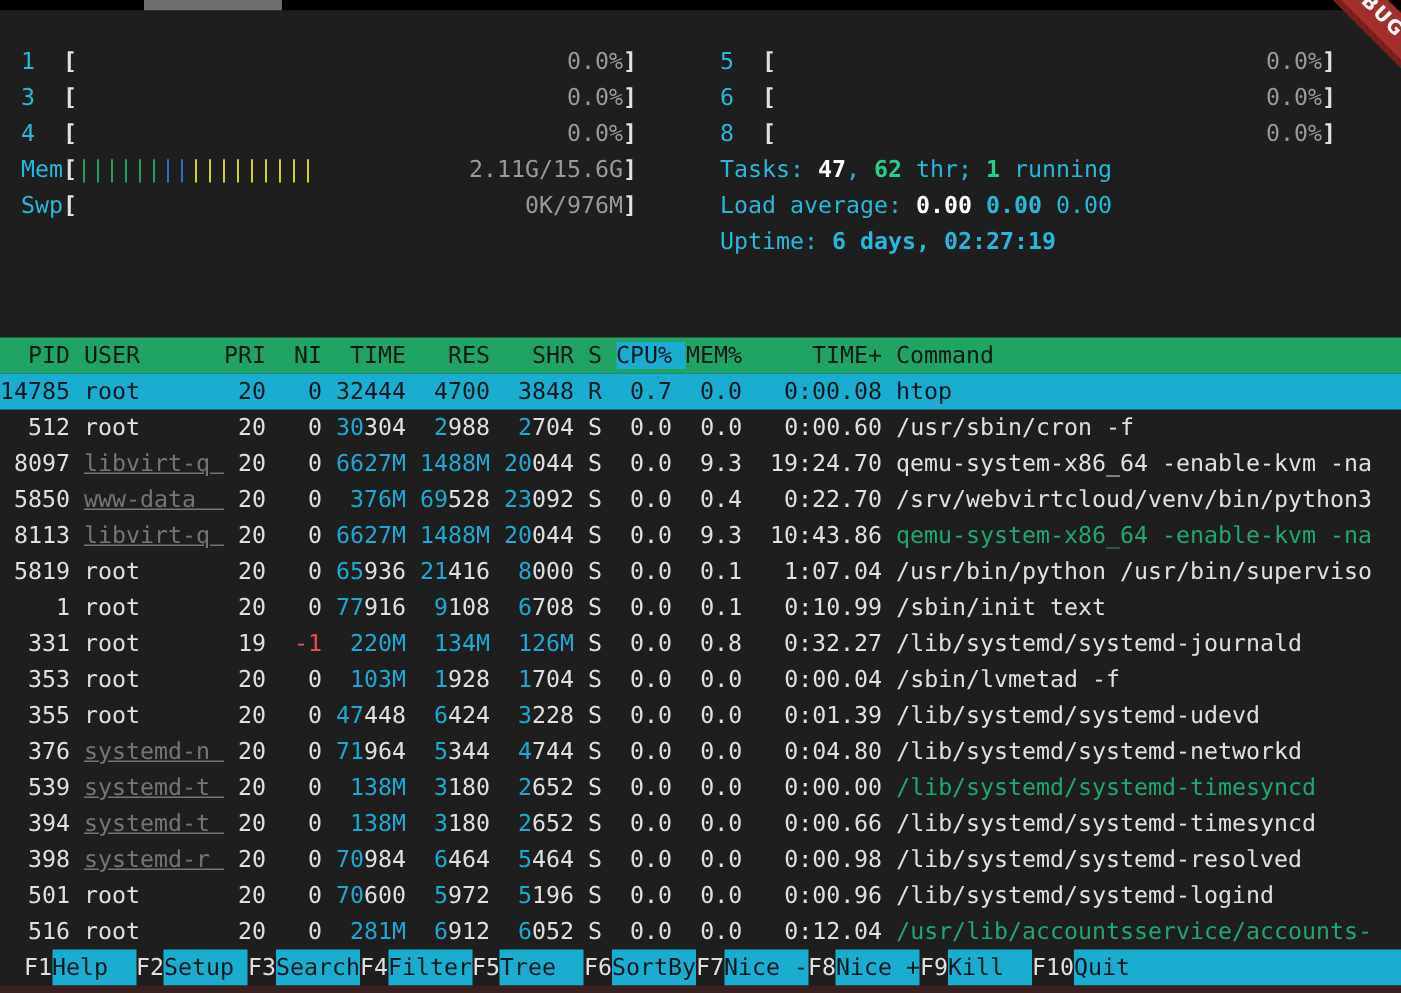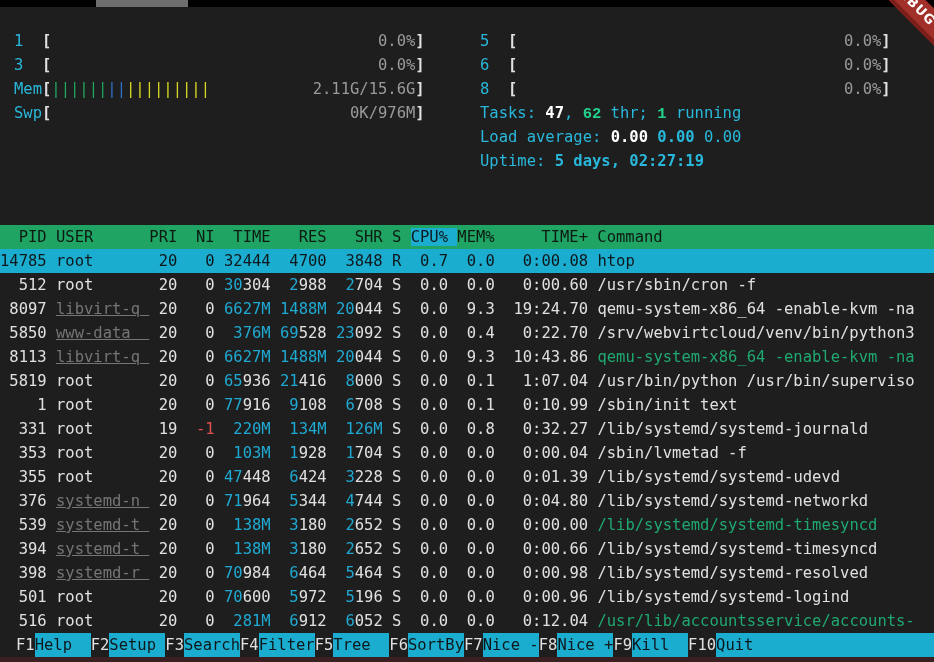--- a/index.html
+++ b/index.html
@@ -18,21 +18,21 @@
   .meters{position:absolute;top:22px;left:14px;}
   .right-col{position:absolute;top:22px;left:480px;}
   .table{position:absolute;top:218px;left:0;width:934px;}
   .fbar{position:absolute;top:626px;left:16px;width:934px;height:24px;display:flex;line-height:24px;white-space:pre;}
   .t{color:var(--text);}
   .dim{color:var(--dim);}
   .dimu{color:var(--dim_user);}
   .cy{color:var(--cyan);}
   .bc{color:var(--cyan);font-weight:bold;}
   .bw{color:var(--bold_white);font-weight:bold;}
-  .gnb{color:var(--green_num);font-weight:bold;font-family:Liberation Mono, monospace;}
+  .gnb{color:var(--green_num);font-weight:bold;}
   .gn{color:var(--green_text);}
   .red{color:var(--red);}
   .cn{color:var(--cyan_num);}
   .br{color:var(--text);font-weight:bold;}
   .bar-g{color:var(--green_bar);}
   .bar-b{color:var(--blue_bar);}
   .bar-y{color:var(--yellow_bar);}
   .hdr{background:var(--green_bg);color:#0d1a12;}
   .hdr .sortcol{background:var(--cyan_bg);color:#0d1a1f;}
   .row .pid,.row .s,.row .num,.row .user{color:var(--text);}
@@ -50,30 +50,31 @@
   <div class="top-strip">
     <div class="strip-tab"></div>
   </div>
   <div class="ribbon-wrap">
     <div class="ribbon">DEBUG</div>
   </div>
   <div class="terminal">
     <div class="meters" id="meters-left">
         <div class="line"><span class="cy">1  </span><span class="br">[</span><span class="t">                                   </span><span class="dim">0.0%</span><span class="br">]</span></div>
         <div class="line"><span class="cy">3  </span><span class="br">[</span><span class="t">                                   </span><span class="dim">0.0%</span><span class="br">]</span></div>
+        <div class="line"><span class="cy">4  </span><span class="br">[</span><span class="t">                                   </span><span class="dim">0.0%</span><span class="br">]</span></div>
         <div class="line"><span class="cy">Mem</span><span class="br">[</span><span class="bar-g">||||||</span><span class="bar-b">||</span><span class="bar-y">|||||||||</span><span class="t">           </span><span class="dim">2.11G/15.6G</span><span class="br">]</span></div>
         <div class="line"><span class="cy">Swp</span><span class="br">[</span><span class="t">                                </span><span class="dim">0K/976M</span><span class="br">]</span></div>
       </div>
     <div class="right-col" id="meters-right">
         <div class="line"><span class="cy">5  </span><span class="br">[</span><span class="t">                                   </span><span class="dim">0.0%</span><span class="br">]</span></div>
         <div class="line"><span class="cy">6  </span><span class="br">[</span><span class="t">                                   </span><span class="dim">0.0%</span><span class="br">]</span></div>
         <div class="line"><span class="cy">8  </span><span class="br">[</span><span class="t">                                   </span><span class="dim">0.0%</span><span class="br">]</span></div>
         <div class="line"><span class="cy">Tasks: </span><span class="bw">47</span><span class="cy">, </span><span class="gnb">62</span><span class="cy"> thr; </span><span class="gnb">1</span><span class="cy"> running</span></div>
         <div class="line"><span class="cy">Load average: </span><span class="bw">0.00</span><span class="t"> </span><span class="bc">0.00</span><span class="cy"> 0.00</span></div>
-        <div class="line"><span class="cy">Uptime: </span><span class="bc">5 days, 02:27:19</span></div>
+        <div class="line"><span class="cy">Uptime: </span><span class="bc">6 days, 02:27:19</span></div>
       </div>
     <div class="table" id="proc-table">
         <div class="line hdr"><span>  PID </span><span>USER      </span><span>PRI </span><span> NI </span><span> TIME </span><span>  RES </span><span>  SHR </span><span>S </span><span class="sortcol">CPU% </span><span>MEM% </span><span>    TIME+ </span><span>Command</span></div>
         <div class="line row sel"><span class="pid">14785 </span><span class="user">root      </span><span class="num"> 20 </span><span class="num">  0</span><span class="num"> </span><span class="num"></span><span class="num">32444</span><span class="num"> </span><span class="num"> </span><span class="num">4700</span><span class="num"> </span><span class="num"> </span><span class="num">3848</span><span class="num"> </span><span class="s">R </span><span class="num"> 0.7 </span><span class="num"> 0.0 </span><span class="num">  0:00.08 </span><span class="num">htop</span></div>
         <div class="line row"><span class="pid">  512 </span><span class="user">root      </span><span class="num"> 20 </span><span class="num">  0</span><span class="num"> </span><span class="num"></span><span class="cn">30</span><span class="num">304</span><span class="num"> </span><span class="num"> </span><span class="cn">2</span><span class="num">988</span><span class="num"> </span><span class="num"> </span><span class="cn">2</span><span class="num">704</span><span class="num"> </span><span class="s">S </span><span class="num"> 0.0 </span><span class="num"> 0.0 </span><span class="num">  0:00.60 </span><span class="num">/usr/sbin/cron -f</span></div>
         <div class="line row"><span class="pid"> 8097 </span><span class="user dimu">libvirt-q </span><span class="num"> 20 </span><span class="num">  0</span><span class="num"> </span><span class="num"></span><span class="cn">6627M</span><span class="num"> </span><span class="num"></span><span class="cn">1488M</span><span class="num"> </span><span class="num"></span><span class="cn">20</span><span class="num">044</span><span class="num"> </span><span class="s">S </span><span class="num"> 0.0 </span><span class="num"> 9.3 </span><span class="num"> 19:24.70 </span><span class="num">qemu-system-x86_64 -enable-kvm -na</span></div>
         <div class="line row"><span class="pid"> 5850 </span><span class="user dimu">www-data  </span><span class="num"> 20 </span><span class="num">  0</span><span class="num"> </span><span class="num"> </span><span class="cn">376M</span><span class="num"> </span><span class="num"></span><span class="cn">69</span><span class="num">528</span><span class="num"> </span><span class="num"></span><span class="cn">23</span><span class="num">092</span><span class="num"> </span><span class="s">S </span><span class="num"> 0.0 </span><span class="num"> 0.4 </span><span class="num">  0:22.70 </span><span class="num">/srv/webvirtcloud/venv/bin/python3</span></div>
         <div class="line row"><span class="pid"> 8113 </span><span class="user dimu">libvirt-q </span><span class="num"> 20 </span><span class="num">  0</span><span class="num"> </span><span class="num"></span><span class="cn">6627M</span><span class="num"> </span><span class="num"></span><span class="cn">1488M</span><span class="num"> </span><span class="num"></span><span class="cn">20</span><span class="num">044</span><span class="num"> </span><span class="s">S </span><span class="num"> 0.0 </span><span class="num"> 9.3 </span><span class="num"> 10:43.86 </span><span class="gn">qemu-system-x86_64 -enable-kvm -na</span></div>
         <div class="line row"><span class="pid"> 5819 </span><span class="user">root      </span><span class="num"> 20 </span><span class="num">  0</span><span class="num"> </span><span class="num"></span><span class="cn">65</span><span class="num">936</span><span class="num"> </span><span class="num"></span><span class="cn">21</span><span class="num">416</span><span class="num"> </span><span class="num"> </span><span class="cn">8</span><span class="num">000</span><span class="num"> </span><span class="s">S </span><span class="num"> 0.0 </span><span class="num"> 0.1 </span><span class="num">  1:07.04 </span><span class="num">/usr/bin/python /usr/bin/superviso</span></div>
         <div class="line row"><span class="pid">    1 </span><span class="user">root      </span><span class="num"> 20 </span><span class="num">  0</span><span class="num"> </span><span class="num"></span><span class="cn">77</span><span class="num">916</span><span class="num"> </span><span class="num"> </span><span class="cn">9</span><span class="num">108</span><span class="num"> </span><span class="num"> </span><span class="cn">6</span><span class="num">708</span><span class="num"> </span><span class="s">S </span><span class="num"> 0.0 </span><span class="num"> 0.1 </span><span class="num">  0:10.99 </span><span class="num">/sbin/init text</span></div>

